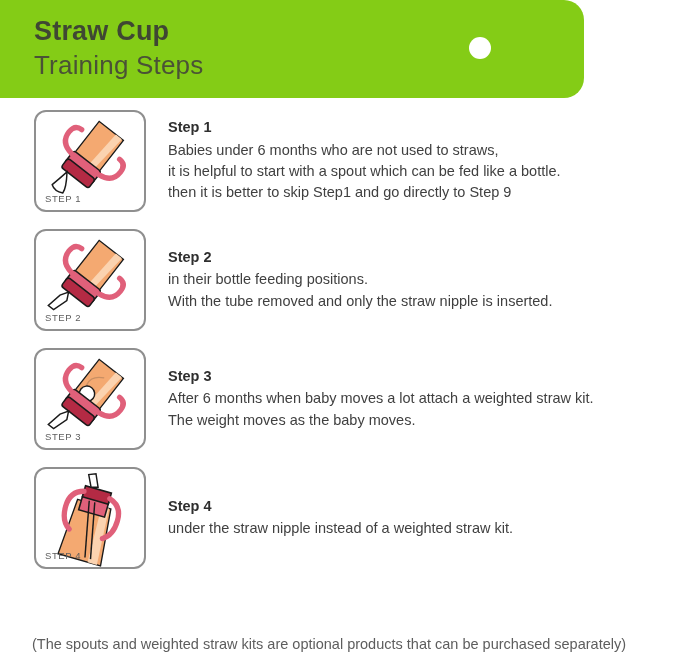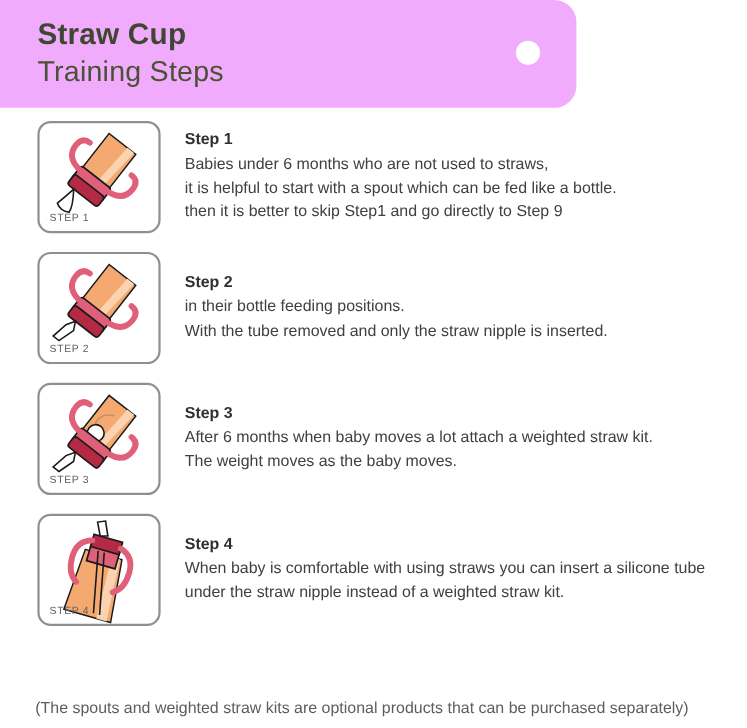--- a/index.html
+++ b/index.html
@@ -13,23 +13,23 @@
     font-family: "Liberation Sans", sans-serif;
     overflow: hidden;
     position: relative;
   }
 
   
   #header-banner {
     position: absolute;
     left: 0;
     top: 0;
-    width: 524px;
+    width: 584px;
     height: 98px;
-    background: #f0abfc;
+    background: #84cc16;
     border-top-right-radius: 20px;
     border-bottom-right-radius: 20px;
   }
   #header-title {
     position: absolute;
     left: 34px;
     top: 17px;
     font-size: 27px;
     font-weight: bold;
     color: #3f4733;
@@ -218,20 +218,19 @@
           <path d="M50 34 L62 92" fill="none" stroke="#1a1a1a" stroke-width="1.5"></path>
           <path d="M56 34 L68 92" fill="none" stroke="#1a1a1a" stroke-width="1.5"></path>
           <path d="M42 26 q-14 4 -14 20 q0 16 10 22" fill="none" stroke="#e0607a" stroke-width="5.5" stroke-linecap="round"></path>
           <path d="M70 26 q14 4 14 20 q0 16 -10 22" fill="none" stroke="#e0607a" stroke-width="5.5" stroke-linecap="round"></path>
         </g>
       </svg>
       <div class="step-figure-label">STEP 4</div>
     </div>
     <div class="step-text">
       <div class="step-title">Step 4</div>
-      <div class="step-line">When baby is comfortable with using straws you can insert a silicone tube</div>
       <div class="step-line">under the straw nipple instead of a weighted straw kit.</div>
     </div>
   </div>
 
 </div>
 
 <div id="footer-note">(The spouts and weighted straw kits are optional products that can be purchased separately)</div>
 
 </body></html>

